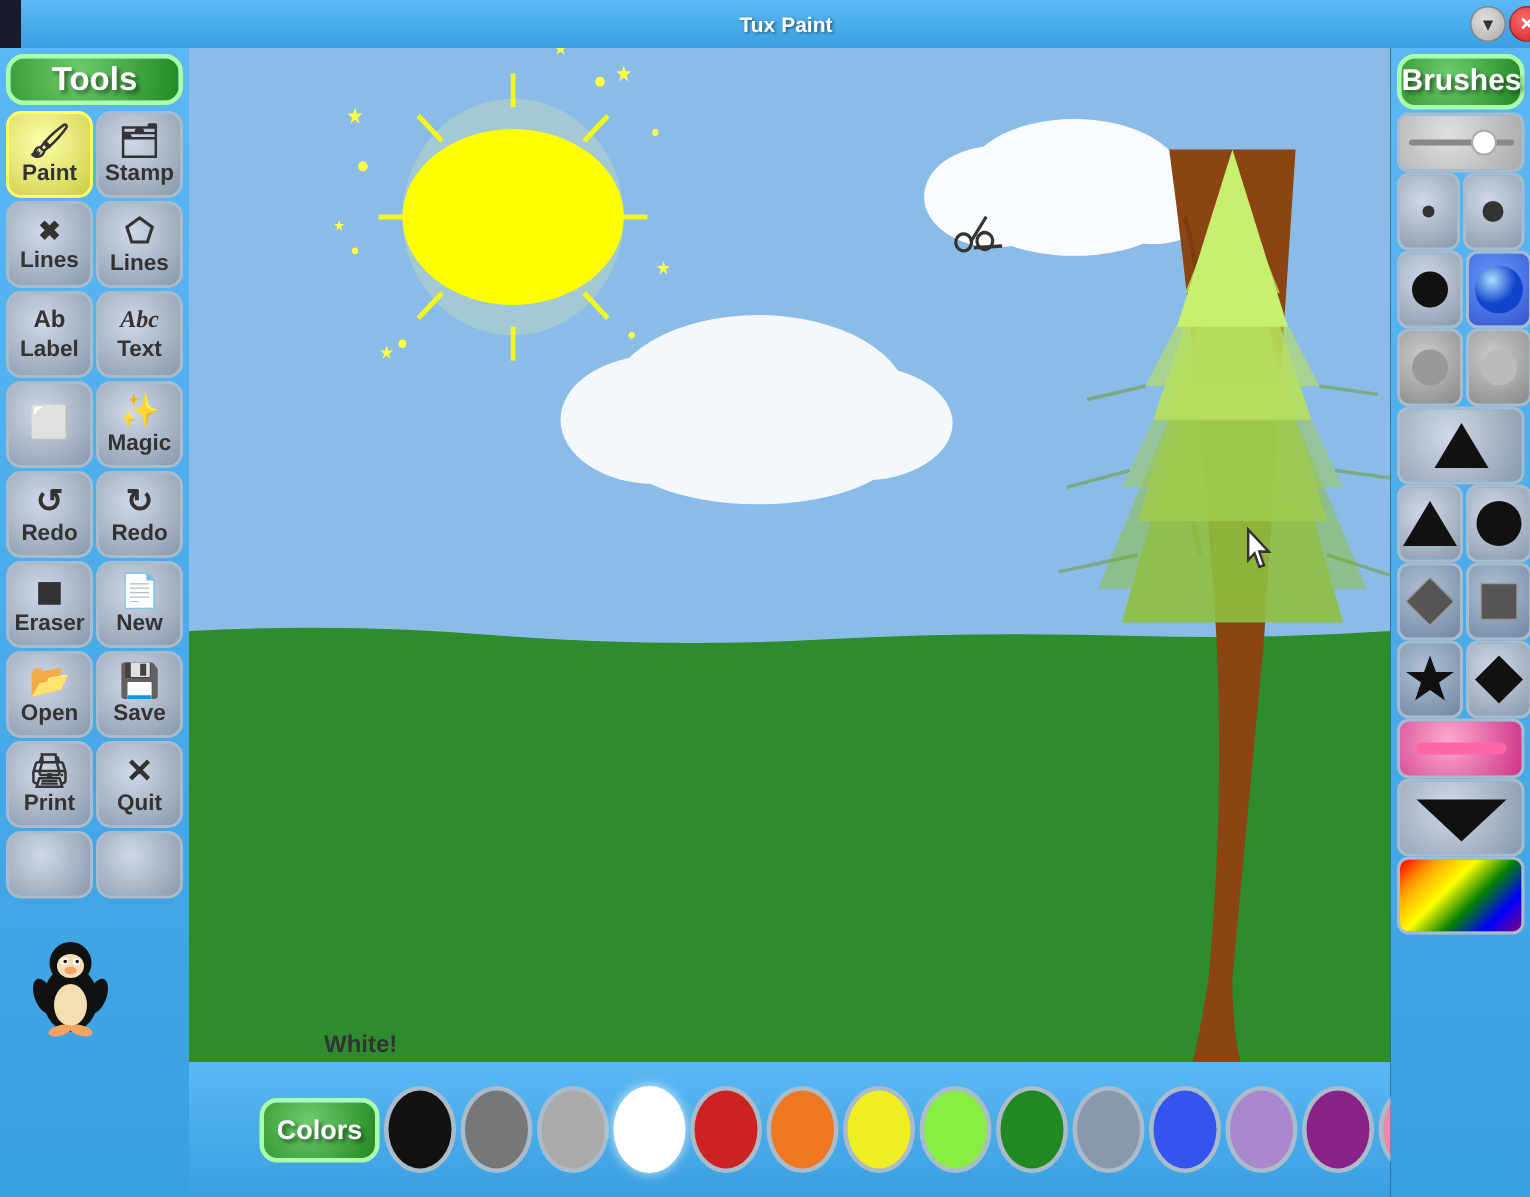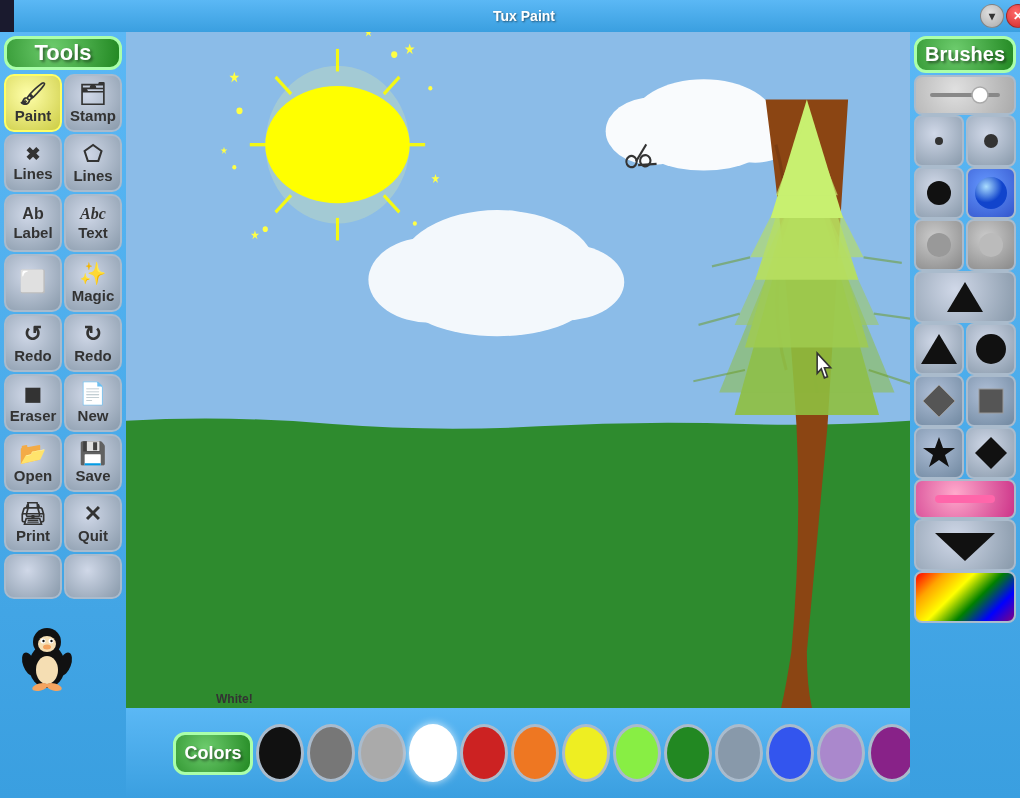--- a/index.html
+++ b/index.html
@@ -163,36 +163,36 @@
       border: 4px solid white;
       box-shadow: 0 0 8px rgba(255,255,255,0.8);
     }
 
     
     #color-name {
       position: absolute;
       bottom: 92px;
       left: 90px;
       color: #333;
-      font-size: 12px;
+      font-size: 16px;
       font-weight: bold;
     }
 
     
     #tux {
       position: absolute;
       bottom: 100px;
       left: 8px;
       width: 70px;
       height: 70px;
     }
 
     
     #brushes-panel {
-      width: 110px;
+      width: 93px;
       background: linear-gradient(to bottom, #5bb8f5, #3a9fe0);
       padding: 4px;
       display: flex;
       flex-direction: column;
       gap: 0;
       flex-shrink: 0;
       overflow-y: hidden;
     }
     #brushes-label {
       background: radial-gradient(circle at 40% 35%, #6dcc6d, #228822);

